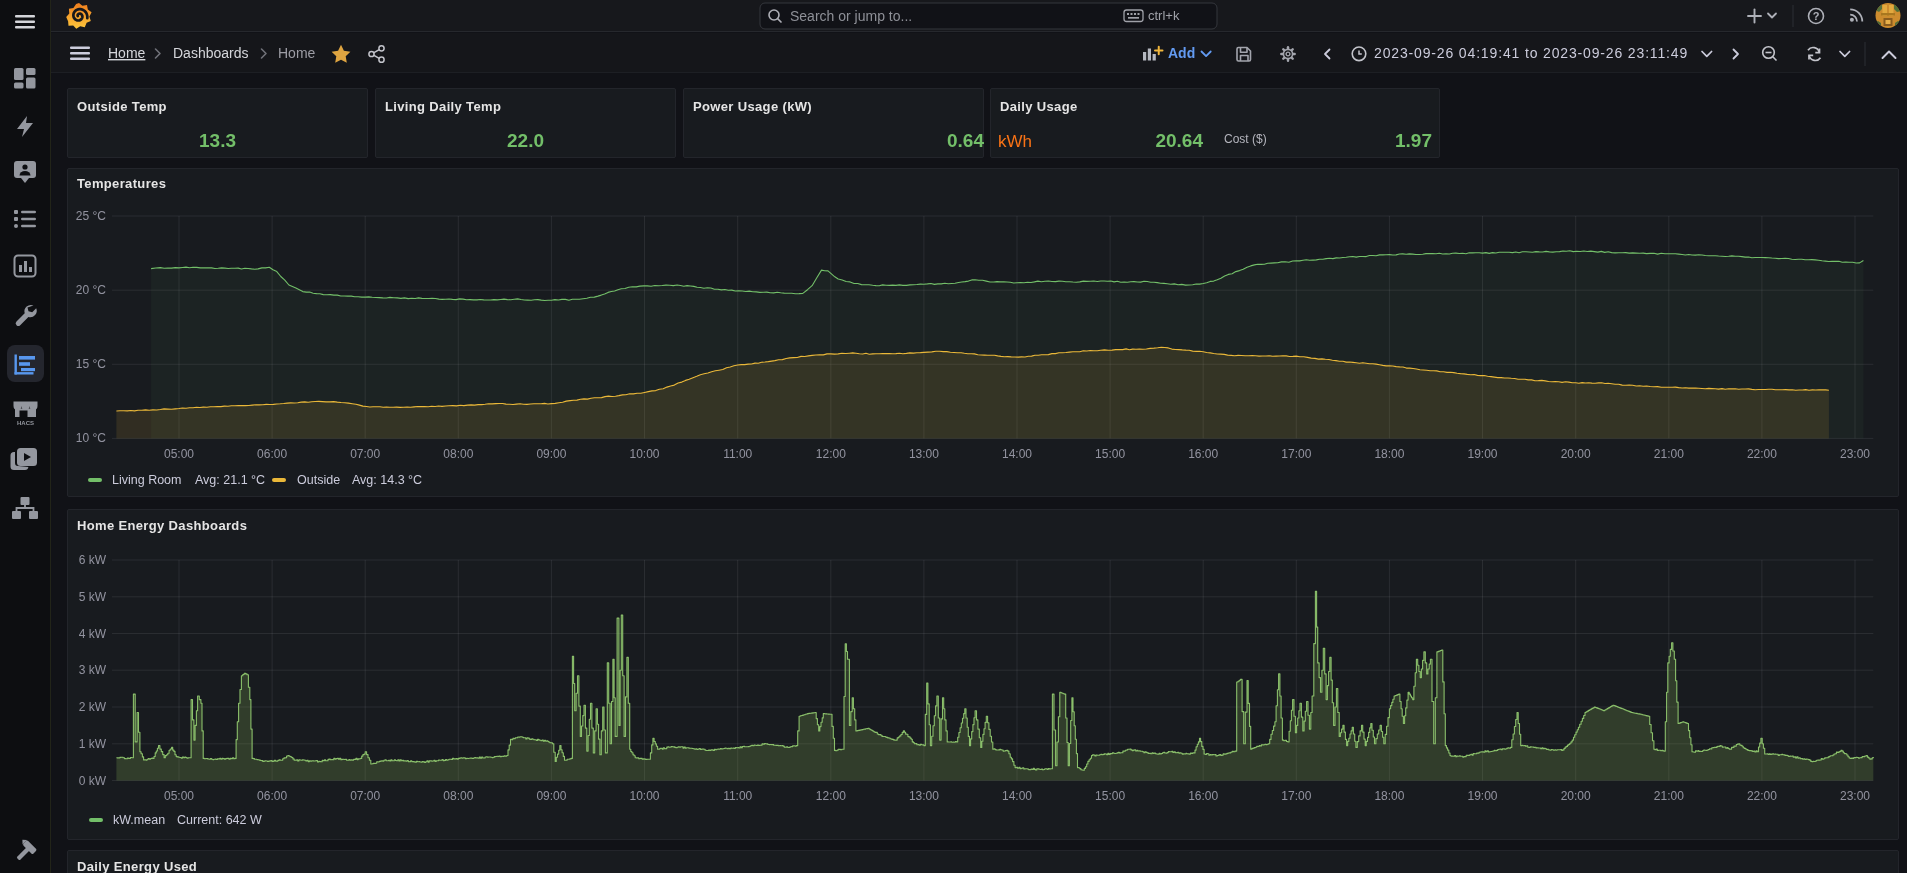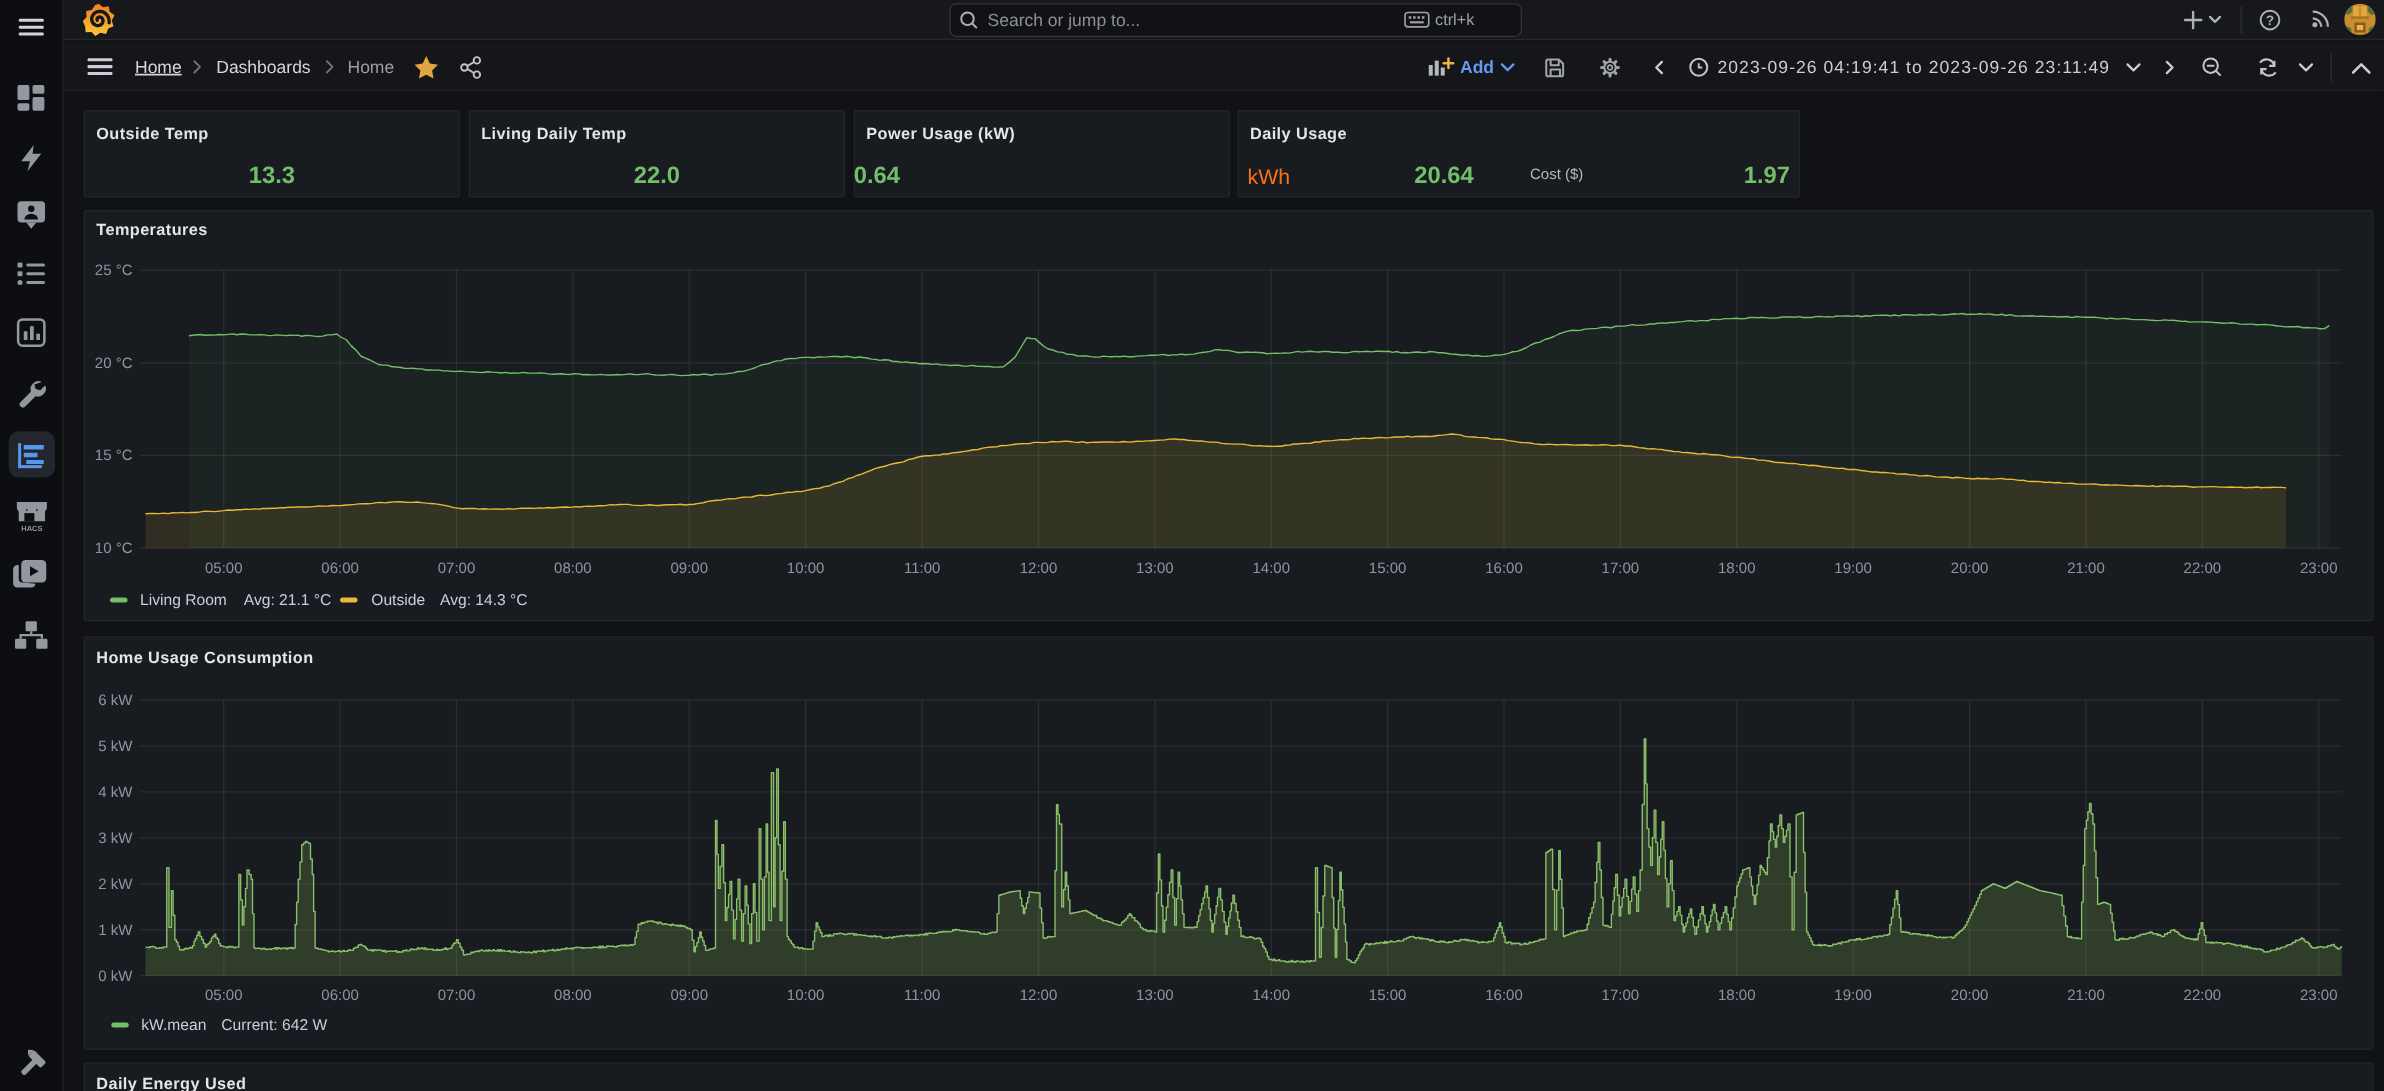--- a/index.html
+++ b/index.html
@@ -198,25 +198,25 @@
     <path d="M1882.5 58 l6.5 -6.5 l6.5 6.5" stroke="#ccccdc" stroke-width="2" fill="none" stroke-linecap="round" stroke-linejoin="round"></path>
   </svg>
 <div class="panel" style="left:67px;top:88px;width:301px;height:70px"></div>
 <div class="ptitle" style="left:77px;top:99px">Outside Temp</div>
 <div class="statval" style="left:67px;top:130px;width:301px;text-align:center">13.3</div>
 <div class="panel" style="left:375px;top:88px;width:301px;height:70px"></div>
 <div class="ptitle" style="left:385px;top:99px">Living Daily Temp</div>
 <div class="statval" style="left:375px;top:130px;width:301px;text-align:center">22.0</div>
 <div class="panel" style="left:683px;top:88px;width:301px;height:70px"></div>
 <div class="ptitle" style="left:693px;top:99px">Power Usage (kW)</div>
-<div class="statval" style="left:683px;top:130px;width:301px;text-align:left">0.64</div>
+<div class="statval" style="left:683px;top:130px;width:301px;text-align:right">0.64</div>
 <div class="panel" style="left:990px;top:88px;width:450px;height:70px"></div>
 <div class="ptitle" style="left:1000px;top:99px">Daily Usage</div>
 <div class="abs" style="left:998px;top:132px;font-size:17px;color:#f97316">kWh</div>
-<div class="statval" style="left:1024px;top:130px;width:155px;text-align:right">20.64</div>
+<div class="statval" style="left:1048px;top:130px;width:155px;text-align:right">20.64</div>
 <div class="abs" style="left:1224px;top:132px;font-size:12px;color:#b4b5bd">Cost ($)</div>
 <div class="statval" style="left:1280px;top:130px;width:152px;text-align:right">1.97</div>
 <div class="panel" style="left:67px;top:168px;width:1832px;height:329px"></div>
 <div class="ptitle" style="left:77px;top:176px">Temperatures</div>
 <div class="abs" style="left:67px;top:168px">
     <svg width="1832" height="329" viewBox="0 0 1832 329">
       <line x1="45" y1="270.4" x2="1806.3" y2="270.4" stroke="rgba(204,204,220,0.10)" stroke-width="1"></line>
       <text x="39" y="274.4" text-anchor="end" font-size="12" fill="rgba(204,204,220,0.68)">10 °C</text>
       <line x1="45" y1="196.3" x2="1806.3" y2="196.3" stroke="rgba(204,204,220,0.10)" stroke-width="1"></line>
       <text x="39" y="200.3" text-anchor="end" font-size="12" fill="rgba(204,204,220,0.68)">15 °C</text>
@@ -268,21 +268,21 @@
       <path d="M49.4 243.0L53.0 242.7L56.7 242.8L60.3 242.9L63.9 242.5L67.5 242.9L71.1 242.2L74.8 242.3L78.5 241.9L82.2 242.3L85.9 241.9L89.7 242.0L93.4 241.5L97.1 240.9L100.8 241.1L104.6 241.3L108.3 240.9L112.0 240.5L115.5 240.0L119.0 240.2L122.5 239.8L126.0 239.8L129.5 239.3L132.9 239.5L136.4 239.1L139.9 239.3L143.4 238.8L146.9 238.8L150.4 238.6L153.9 238.6L157.4 238.1L160.9 238.2L164.4 237.7L167.9 237.8L171.4 237.5L174.8 237.6L178.3 237.6L181.8 237.5L185.3 237.1L188.8 236.8L192.3 236.9L195.8 236.8L199.3 236.4L202.8 236.5L206.3 236.4L209.8 236.0L213.3 235.8L216.7 235.5L220.2 235.1L223.7 234.9L227.2 235.0L230.7 234.7L234.2 234.1L237.7 233.9L241.2 234.3L244.7 233.8L248.2 233.5L251.7 233.4L255.4 233.6L259.1 233.9L262.8 233.9L266.6 233.6L270.3 234.1L274.0 234.5L277.7 234.8L281.5 235.1L285.2 235.7L288.9 236.3L292.4 237.1L295.9 238.1L299.4 238.5L302.9 239.0L306.2 238.8L309.5 238.8L312.9 238.7L316.2 239.3L319.5 239.0L322.8 239.2L326.2 239.3L329.6 239.1L333.1 239.4L336.6 239.3L340.1 239.0L343.6 239.3L347.1 238.9L350.6 238.5L354.1 238.6L357.6 238.6L361.1 238.7L364.6 238.3L368.1 238.5L371.5 238.0L375.0 238.4L378.5 238.0L382.0 237.8L385.7 237.6L389.5 237.9L393.2 237.3L396.9 237.6L400.6 237.1L404.1 236.9L407.6 237.1L411.1 236.6L414.6 236.6L418.1 236.3L421.6 235.7L425.1 235.9L428.6 235.6L432.1 235.5L435.6 235.5L439.0 236.1L442.5 236.3L446.0 236.5L449.5 236.1L453.0 235.8L456.5 236.3L460.0 236.4L463.5 236.0L467.0 235.8L470.5 235.8L474.0 235.7L477.5 235.4L480.9 236.0L484.4 235.6L488.2 235.4L491.9 234.7L495.6 234.2L499.3 233.1L503.1 232.6L506.6 232.2L510.0 232.1L513.5 231.3L517.0 230.9L520.5 231.1L524.0 230.3L527.5 229.8L531.0 229.7L534.5 229.6L538.0 228.6L541.5 228.1L545.0 228.5L548.5 228.2L551.9 227.6L555.4 226.9L558.9 226.7L562.7 225.8L566.4 225.9L570.1 225.2L573.8 225.3L577.5 224.5L581.3 223.6L585.0 222.9L588.7 222.6L592.4 221.3L596.2 220.8L599.9 219.1L603.6 218.0L607.3 217.1L611.1 215.0L614.8 214.1L618.5 212.4L622.2 211.3L626.0 209.7L629.7 208.3L633.4 206.7L637.1 205.8L640.9 205.0L644.6 203.7L648.3 202.8L652.0 202.2L655.8 201.5L659.5 199.7L663.2 199.0L666.9 197.8L670.7 197.0L674.2 196.6L677.6 196.6L681.1 196.1L684.6 196.0L688.0 195.1L691.3 195.2L694.6 194.3L697.9 194.0L701.3 193.6L704.6 193.1L707.9 192.6L711.6 191.8L715.4 191.6L719.1 190.5L722.8 189.9L726.5 189.6L730.3 189.5L734.0 188.4L737.7 188.5L741.4 187.9L745.1 187.4L748.9 187.0L752.6 186.9L756.3 186.9L760.0 185.9L763.8 185.9L767.5 186.1L771.2 185.9L774.9 185.2L778.7 185.5L782.4 185.2L785.7 184.9L789.0 185.2L792.4 185.7L795.7 186.0L799.0 185.3L802.3 186.2L805.7 185.9L809.0 185.7L812.3 185.8L815.6 185.6L819.0 185.6L822.3 185.6L825.6 185.7L828.9 185.6L832.4 185.2L835.9 185.7L839.4 185.4L842.9 184.9L846.4 185.1L849.9 184.7L853.4 184.6L856.9 184.4L860.8 184.1L864.8 183.9L868.8 183.3L872.7 183.2L876.3 183.6L879.8 183.6L883.4 184.2L887.0 184.5L890.6 184.8L894.1 184.7L897.4 185.3L900.8 185.7L904.1 185.7L907.4 185.9L910.8 186.7L914.1 187.0L917.4 187.1L920.7 187.3L924.1 187.3L927.4 187.3L930.7 187.9L934.0 188.4L937.4 188.7L940.7 188.6L944.2 188.9L947.7 189.0L951.2 189.1L954.6 188.9L958.0 189.0L961.3 188.2L964.6 188.1L967.9 187.2L971.3 187.2L974.6 186.8L977.9 186.7L981.4 186.6L984.9 185.6L988.4 185.6L991.9 184.8L995.4 184.7L998.9 184.5L1002.4 184.1L1005.9 183.7L1009.3 183.8L1012.8 183.7L1016.3 182.7L1019.8 183.0L1023.3 182.5L1026.8 182.7L1030.3 182.8L1033.8 182.2L1037.5 181.9L1041.2 182.3L1045.0 182.1L1048.7 181.6L1052.4 181.5L1055.7 181.6L1059.1 180.9L1062.4 181.7L1065.7 181.1L1069.0 181.2L1072.4 181.0L1075.7 181.2L1079.4 181.0L1083.1 180.4L1086.9 180.1L1090.6 179.7L1094.3 179.2L1097.8 179.5L1101.3 179.9L1104.8 181.1L1108.3 181.5L1111.8 181.6L1115.3 181.9L1118.8 182.1L1122.2 182.2L1125.7 183.1L1129.2 183.4L1132.7 183.3L1136.2 183.7L1139.7 184.5L1143.2 184.9L1146.7 185.5L1150.2 186.0L1153.7 186.1L1157.2 186.4L1160.7 187.1L1164.1 187.4L1167.6 187.7L1171.1 187.4L1174.6 187.5L1178.1 187.8L1181.6 187.7L1185.1 187.6L1188.6 187.8L1192.1 188.1L1195.5 188.0L1198.8 188.0L1202.2 187.8L1205.6 188.2L1209.0 188.1L1212.4 188.0L1215.8 187.8L1219.2 187.9L1222.5 188.5L1225.9 188.4L1229.3 188.1L1233.0 188.8L1236.8 188.8L1240.5 189.4L1244.2 190.1L1247.9 190.4L1251.4 191.1L1254.9 190.9L1258.4 191.3L1261.9 191.5L1265.4 192.2L1268.9 192.6L1272.4 193.3L1275.9 193.3L1279.2 194.1L1282.5 194.0L1285.9 194.4L1289.2 194.8L1292.5 195.3L1295.8 194.8L1299.2 195.3L1302.5 195.8L1305.8 195.8L1309.1 196.1L1312.5 196.7L1315.8 197.4L1319.1 197.9L1322.4 197.8L1325.8 198.0L1329.2 198.6L1332.6 198.9L1336.0 199.0L1339.4 200.1L1342.7 200.1L1346.1 200.5L1349.5 201.0L1352.9 201.8L1356.3 202.0L1359.7 202.2L1363.1 202.7L1366.4 202.8L1369.8 202.9L1373.2 203.7L1376.6 203.7L1380.0 204.4L1383.4 204.2L1386.8 204.6L1390.1 205.2L1393.5 205.6L1396.9 205.9L1400.3 206.4L1403.7 206.8L1407.1 206.5L1410.5 207.4L1413.8 207.6L1417.2 207.5L1420.6 208.2L1424.0 208.6L1427.4 209.1L1430.8 209.6L1434.2 209.6L1437.5 210.0L1440.9 210.0L1444.3 210.3L1447.7 210.5L1451.1 211.3L1454.5 211.2L1457.9 211.2L1461.2 211.9L1464.6 211.9L1468.0 212.7L1471.4 212.6L1474.8 212.4L1478.2 212.9L1481.6 213.5L1484.9 213.7L1488.3 213.6L1491.7 213.8L1495.1 214.4L1498.5 213.8L1501.9 214.1L1505.3 214.7L1508.7 214.8L1511.9 215.2L1515.2 214.6L1518.4 215.0L1521.7 214.8L1524.9 215.1L1528.2 215.3L1531.5 214.9L1534.7 214.8L1538.0 215.5L1541.2 215.3L1544.7 215.7L1548.2 216.3L1551.7 216.2L1555.2 217.1L1558.7 217.2L1562.2 217.1L1565.7 217.3L1569.2 218.0L1572.7 217.7L1576.2 218.2L1579.6 218.0L1583.1 218.5L1586.9 218.7L1590.6 218.6L1594.3 219.2L1598.0 219.3L1601.8 219.3L1605.1 219.3L1608.4 219.1L1611.7 219.6L1615.1 220.0L1618.4 219.8L1621.7 220.1L1625.0 220.0L1628.4 220.1L1631.7 220.3L1635.0 220.5L1638.3 220.7L1641.7 220.4L1645.0 220.6L1648.3 220.8L1651.6 221.1L1655.0 220.6L1658.3 221.3L1661.6 220.8L1664.9 220.9L1668.3 220.8L1671.6 221.2L1674.9 221.0L1678.2 221.0L1681.6 220.9L1684.9 221.4L1688.2 221.8L1691.5 221.5L1694.9 221.5L1698.3 221.5L1701.6 221.3L1705.0 221.3L1708.4 221.7L1711.8 221.7L1715.2 221.8L1718.6 221.6L1722.0 221.9L1725.3 221.7L1728.7 222.2L1732.1 222.0L1735.4 222.0L1738.7 221.6L1742.0 222.2L1745.4 221.9L1748.7 222.0L1752.0 221.8L1755.3 221.9L1758.6 221.9L1761.9 222.3" fill="none" stroke="#eab839" stroke-width="1.1" stroke-linejoin="round"></path>
       <rect x="21" y="310" width="14" height="4" rx="2" fill="#73bf69"></rect>
       <text x="45" y="316" font-size="12.5" fill="#ccccdc">Living Room</text>
       <text x="128" y="316" font-size="12.5" fill="#ccccdc">Avg: 21.1 °C</text>
       <rect x="205" y="310" width="14" height="4" rx="2" fill="#eab839"></rect>
       <text x="230" y="316" font-size="12.5" fill="#ccccdc">Outside</text>
       <text x="285" y="316" font-size="12.5" fill="#ccccdc">Avg: 14.3 °C</text>
     </svg>
   </div>
 <div class="panel" style="left:67px;top:509px;width:1832px;height:331px"></div>
-<div class="ptitle" style="left:77px;top:518px">Home Usage Consumption</div>
+<div class="ptitle" style="left:77px;top:518px">Home Energy Dashboards</div>
 <div class="abs" style="left:67px;top:509px">
     <svg width="1832" height="331" viewBox="0 0 1832 331">
       <line x1="45" y1="271.5" x2="1806.3" y2="271.5" stroke="rgba(204,204,220,0.10)" stroke-width="1"></line>
       <text x="39" y="275.5" text-anchor="end" font-size="12" fill="rgba(204,204,220,0.68)">0 kW</text>
       <line x1="45" y1="234.8" x2="1806.3" y2="234.8" stroke="rgba(204,204,220,0.10)" stroke-width="1"></line>
       <text x="39" y="238.8" text-anchor="end" font-size="12" fill="rgba(204,204,220,0.68)">1 kW</text>
       <line x1="45" y1="198.0" x2="1806.3" y2="198.0" stroke="rgba(204,204,220,0.10)" stroke-width="1"></line>
       <text x="39" y="202.0" text-anchor="end" font-size="12" fill="rgba(204,204,220,0.68)">2 kW</text>
       <line x1="45" y1="161.2" x2="1806.3" y2="161.2" stroke="rgba(204,204,220,0.10)" stroke-width="1"></line>
       <text x="39" y="165.2" text-anchor="end" font-size="12" fill="rgba(204,204,220,0.68)">3 kW</text>

